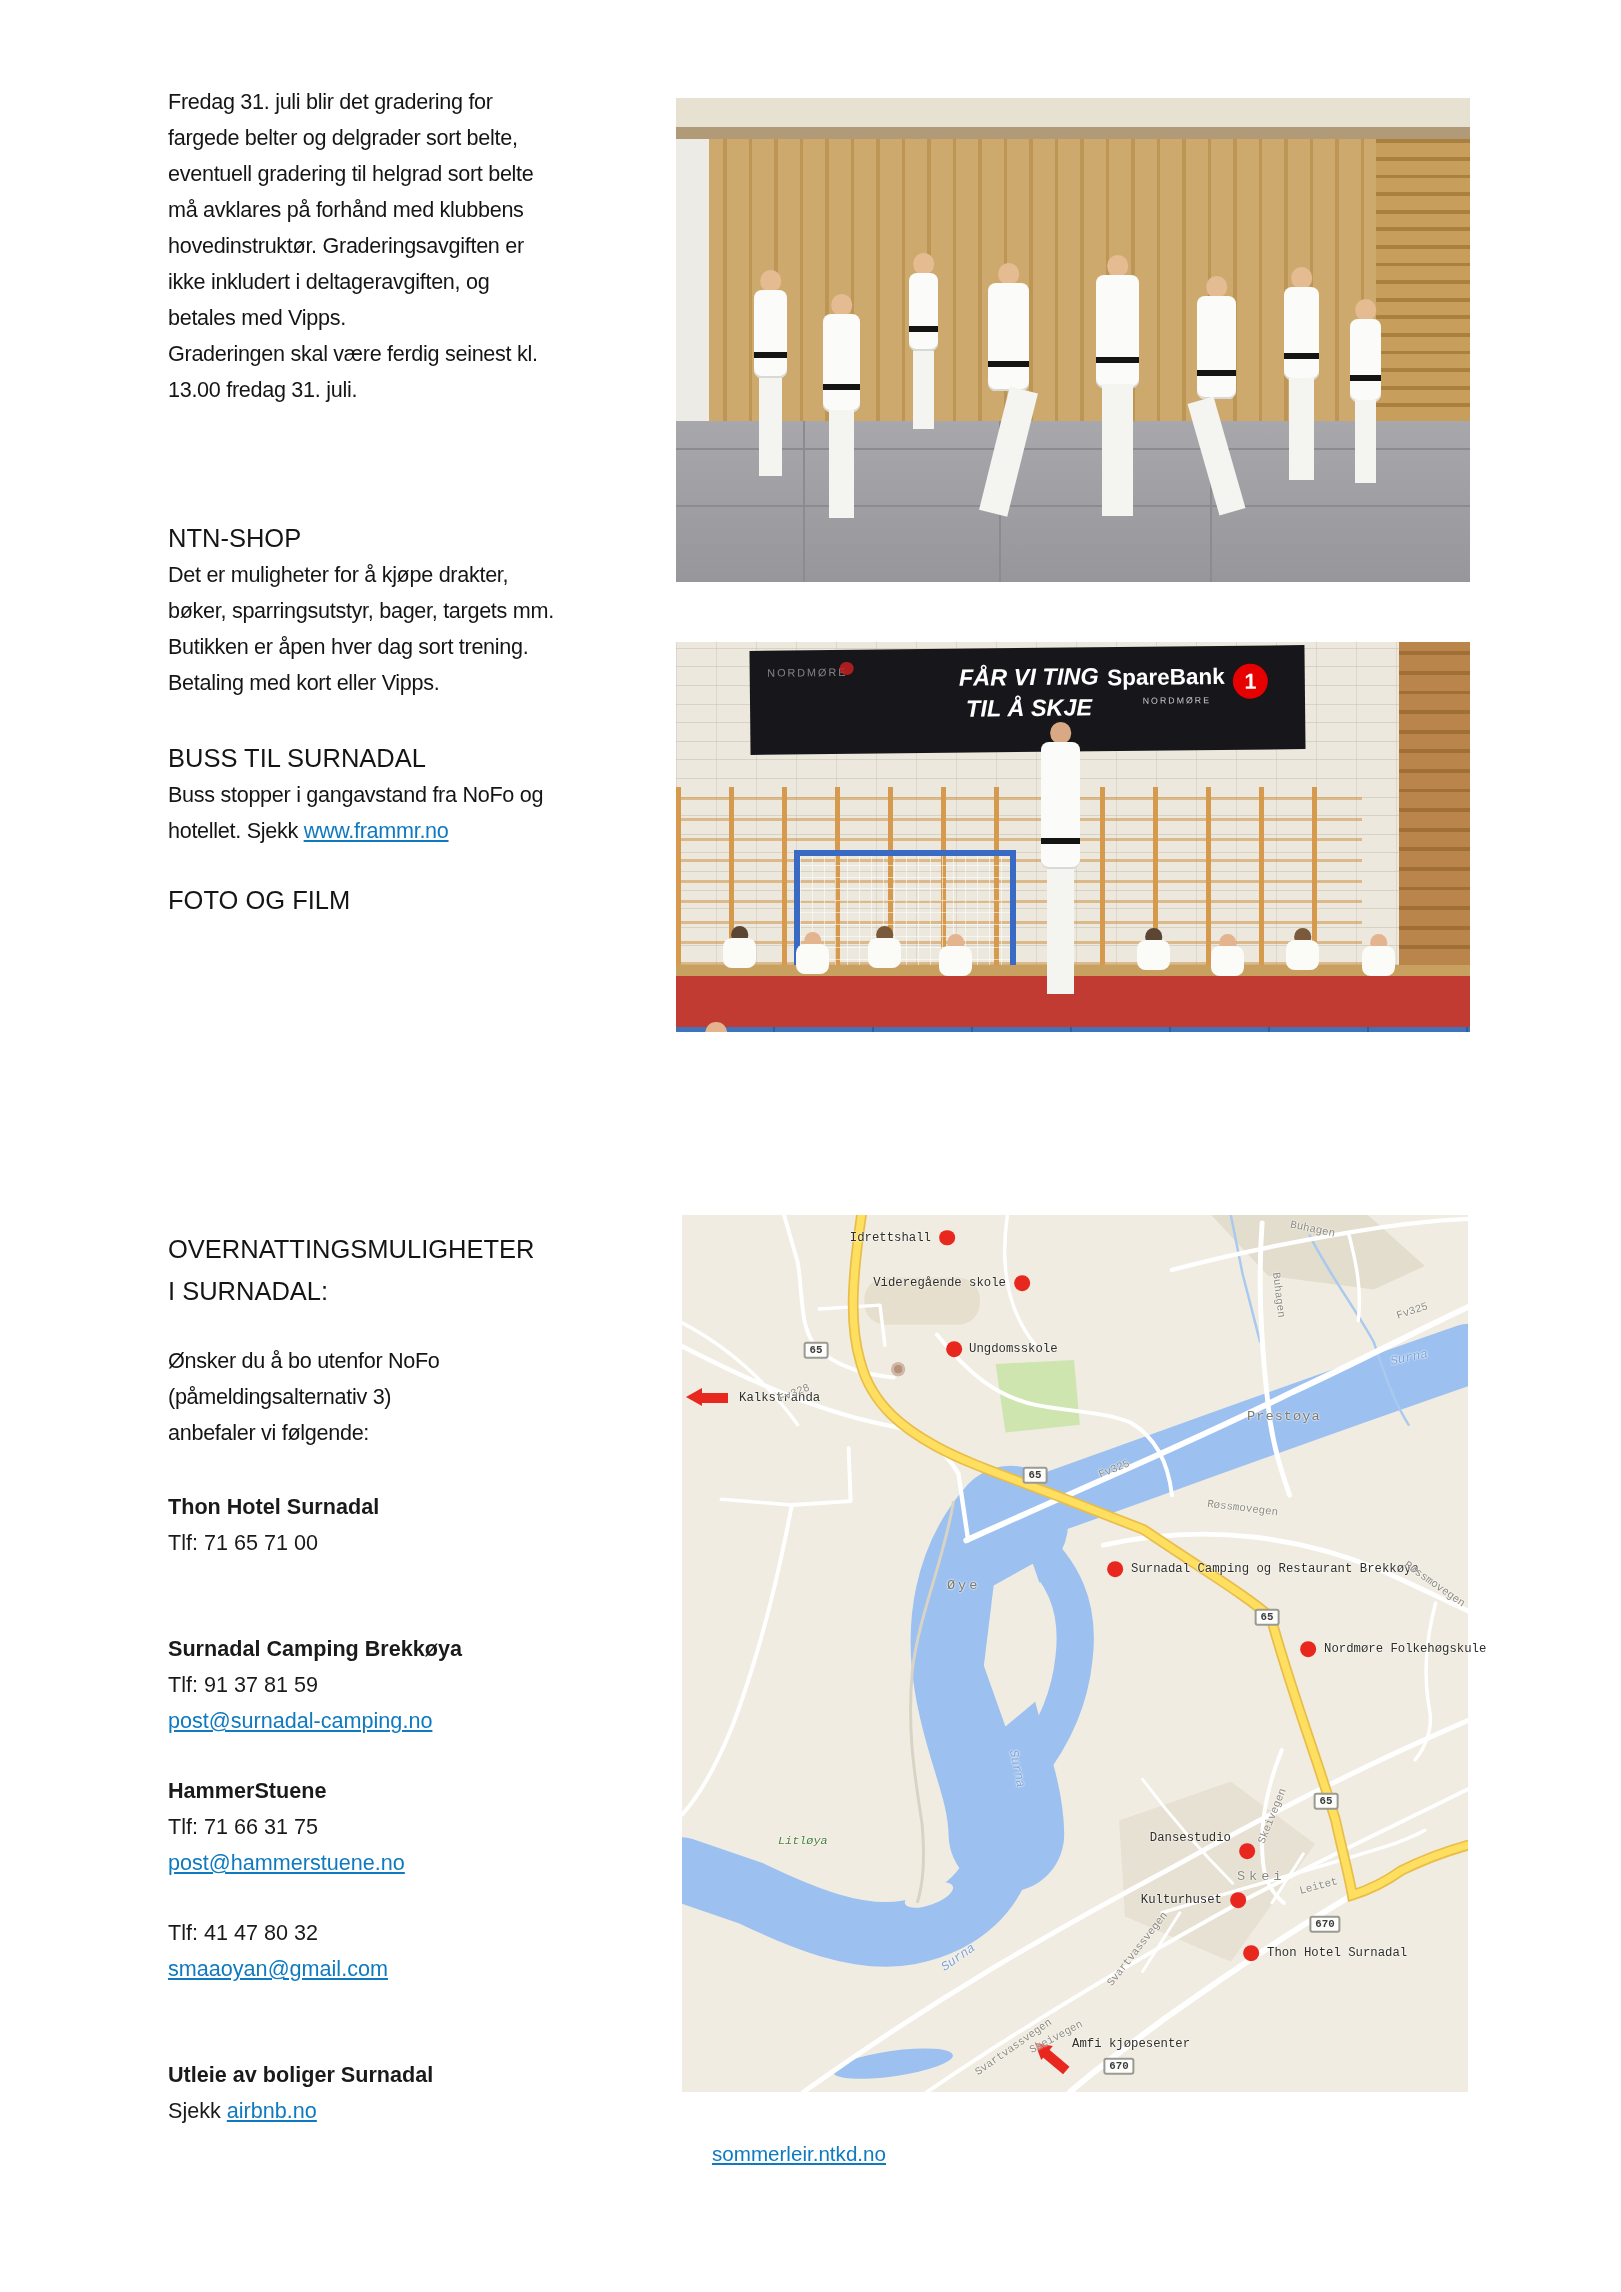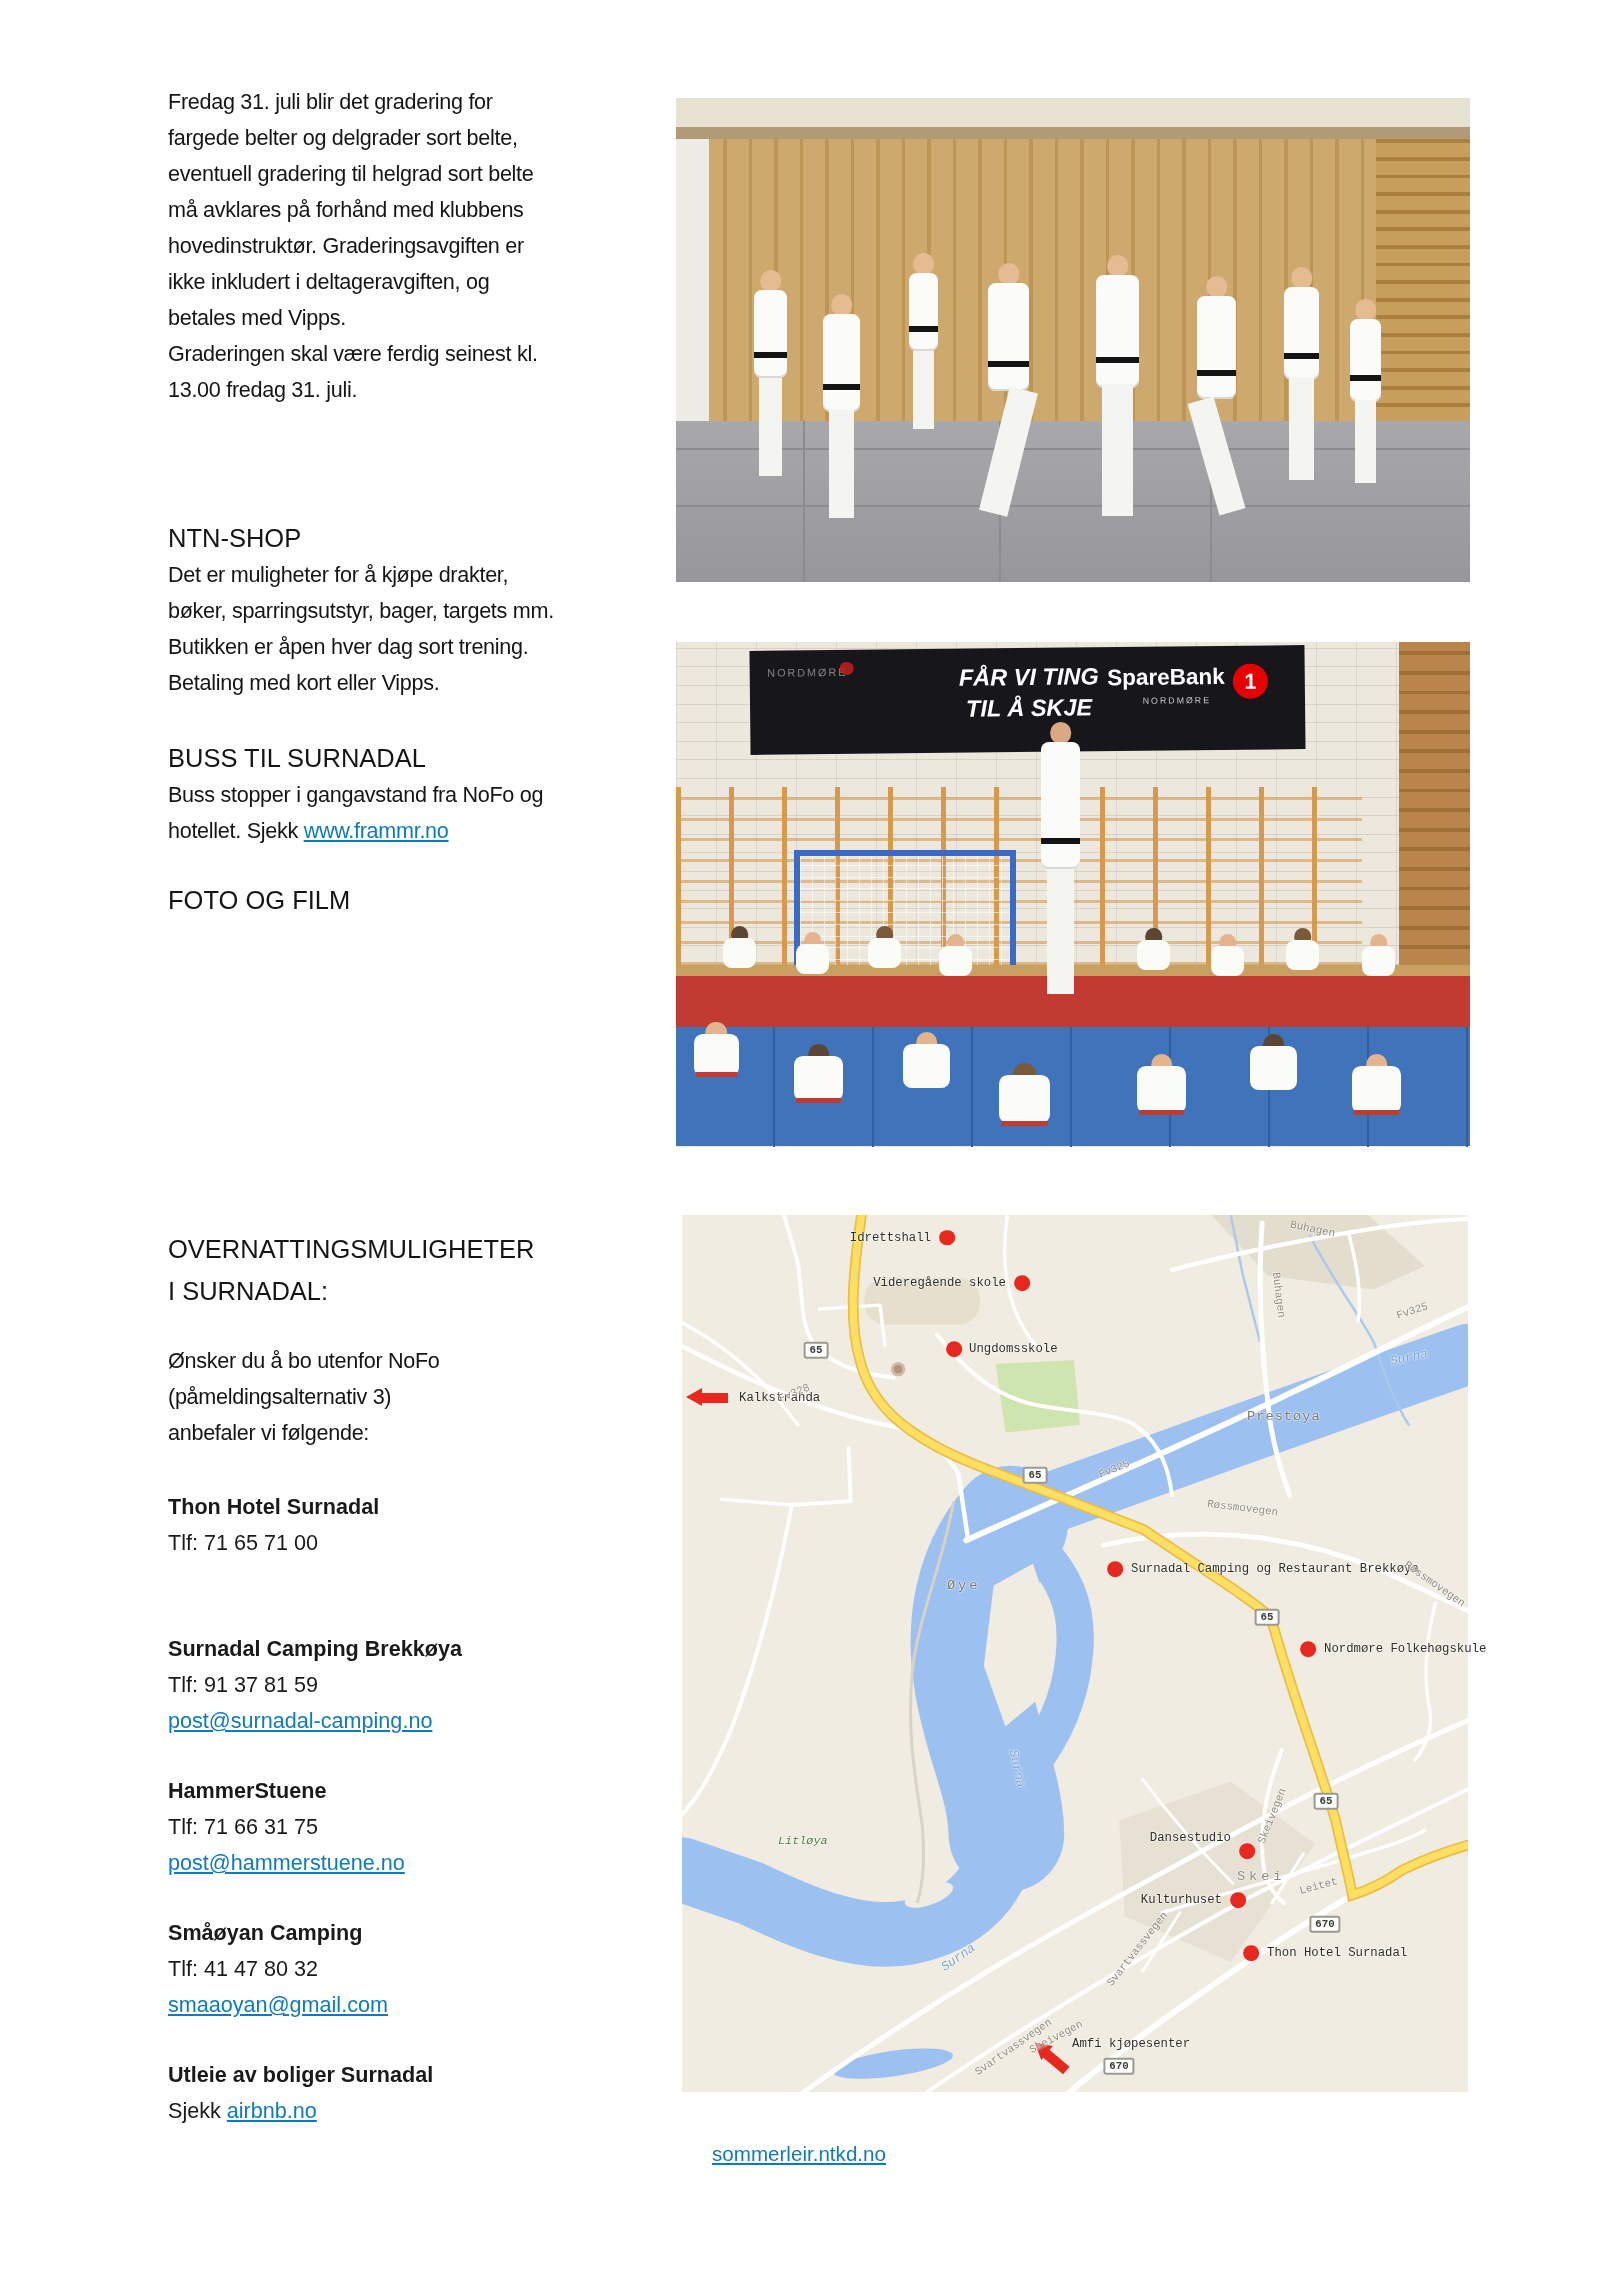--- a/index.html
+++ b/index.html
@@ -25,21 +25,21 @@
      background:linear-gradient(#a8a8ac,#97979b);}
   #photo1 .floor i{position:absolute;background:#8b8b90;}
   #photo1 .ladder{position:absolute;right:0;top:41px;width:94px;height:282px;
      background:repeating-linear-gradient(0deg,#c79e5c 0 13.7px,#ab803f 13.7px 17.6px);}
   #photo1 .wincol{position:absolute;left:0;top:41px;width:33px;height:282px;background:#ecebe6;}
   .fig{position:absolute;}
   .fig .head{position:absolute;left:50%;transform:translateX(-50%);top:0;width:21.6px;height:21.6px;border-radius:50%;background:#e5bb92;}
   .fig .gi{position:absolute;left:0;top:19.6px;width:100%;border-radius:7.8px;background:#fbfbf9;box-shadow:inset 0 -2px 0 #d8d8d4;}
   .fig .belt{position:absolute;left:0;width:100%;height:5.9px;background:#141414;}
   .fig .legs{position:absolute;left:15%;width:70%;background:#f4f4f1;}
-  #photo2{top:642px;height:505px;background:#ece8dd;}
+  #photo2{top:642px;height:390px;background:#ece8dd;}
   #photo2 .tiles{position:absolute;left:0;top:0;width:100%;height:323px;
      background:
        repeating-linear-gradient(0deg,rgba(190,184,168,.45) 0 1px,transparent 1px 18.6px),
        repeating-linear-gradient(90deg,rgba(190,184,168,.35) 0 1px,transparent 1px 40px);}
   #photo2 .stall{position:absolute;left:0;top:145px;width:686px;height:178px;
      background:
        repeating-linear-gradient(90deg,#d59a4d 0 4.9px,transparent 4.9px 53px),
        repeating-linear-gradient(0deg,rgba(207,147,70,.55) 0 2.9px,transparent 2.9px 20.6px);}
   #photo2 .balcony{position:absolute;right:0;top:0;width:71px;height:323px;
      background:repeating-linear-gradient(0deg,#b9854a 0 15.7px,#a06f36 15.7px 19.6px);}
@@ -145,21 +145,20 @@
     <div class="hlink"><a class="lnk">post@surnadal-camping.no</a></div>
   </div>
 
   <div class="sec hotel" style="top:1773px">
     <div class="hname">HammerStuene</div>
     <div class="hphone">Tlf: 71 66 31 75</div>
     <div class="hlink"><a class="lnk">post@hammerstuene.no</a></div>
   </div>
 
   <div class="sec hotel" style="top:1915px">
-    <div class="hname">Småøyan Camping</div>
     <div class="hphone">Tlf: 41 47 80 32</div>
     <div class="hlink"><a class="lnk">smaaoyan@gmail.com</a></div>
   </div>
 
   <div class="sec hotel" style="top:2057px">
     <div class="hname">Utleie av boliger Surnadal</div>
     <div class="hlink"><span>Sjekk </span><a class="lnk">airbnb.no</a></div>
   </div>
 
   <a class="lnk footer-link">sommerleir.ntkd.no</a>

